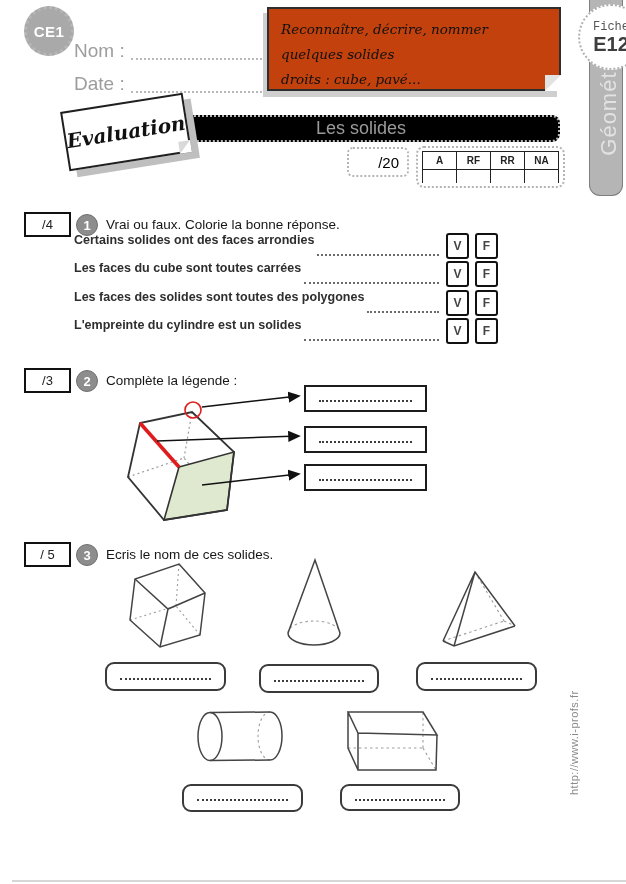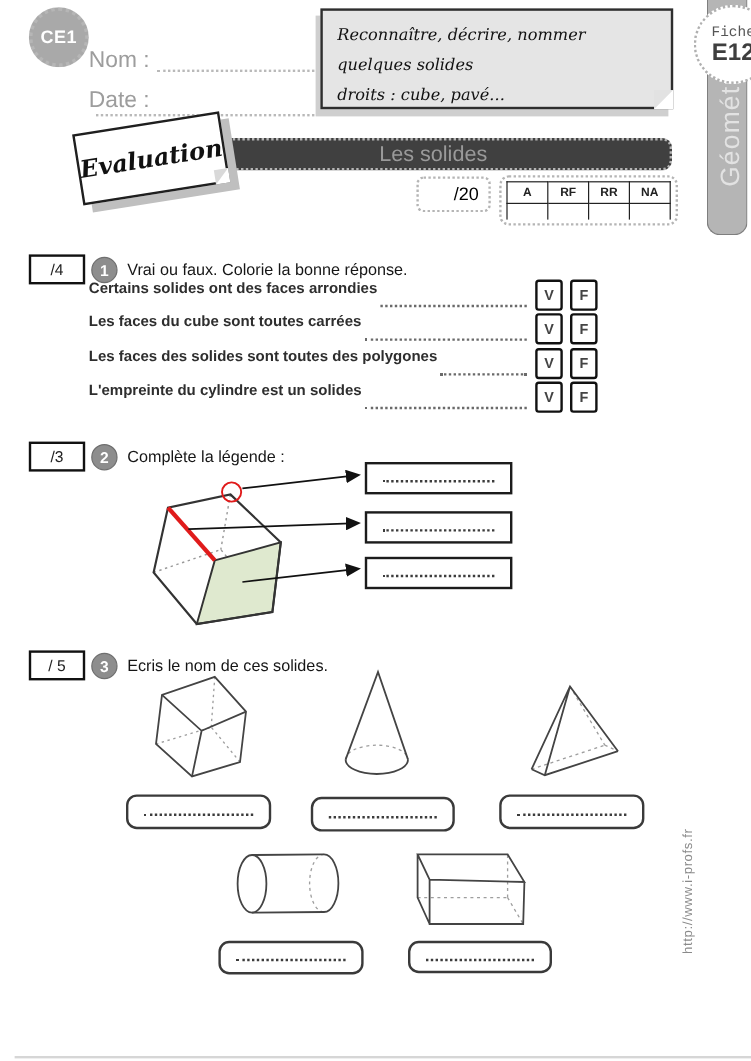--- a/index.html
+++ b/index.html
@@ -7,40 +7,40 @@
         font-family:"Liberation Sans",sans-serif;margin-left:12px;}
   .edge-right{position:absolute;top:0;right:0;width:3px;height:100%;background:#dcdcdc;}
   .edge-bottom{position:absolute;left:0;bottom:2px;width:100%;height:2px;background:#d6d6d6;}
 
   
   .level-badge{position:absolute;left:12px;top:6px;width:44px;height:44px;border-radius:50%;
      background:#a9a9a9;border:3px dotted #b6b6b6;color:#fff;font-weight:bold;font-size:15px;
      display:flex;align-items:center;justify-content:center;letter-spacing:.5px;}
   .id-row{position:absolute;left:62px;display:flex;width:188px;color:#9d9d9d;font-size:19px;}
   .id-row .fill{flex:1;border-bottom:2px dotted #b9b9b9;margin:0 0 2px 6px;}
-  #nom-row{top:40px;} #date-row{top:73px;flex-direction:column;}
-
-  .objective-box{position:absolute;left:255px;top:7px;width:294px;height:84px;background:#e5e5e5;
+  #nom-row{top:40px;} #date-row{top:73px;}
+
+  .objective-box{position:absolute;left:255px;top:7px;width:294px;height:84px;background:#c2410c;
      border:2px solid #2e2e2e;box-shadow:-4px 6px 0 #cfcfcf;padding:8px 12px;box-sizing:border-box;
      font-family:"DejaVu Serif",serif;font-style:italic;font-size:13.5px;color:#111;line-height:25px;}
   .objective-box .fold{position:absolute;right:-2px;bottom:-2px;width:0;height:0;
      border-left:16px solid #e2e2e2;border-bottom:16px solid #fff;}
 
   .side-bar{position:absolute;left:577px;top:0;width:34px;height:196px;background:#b5b5b5;
      border:1px solid #7e7e7e;border-top:none;border-radius:0 0 11px 11px;box-sizing:border-box;
      display:flex;align-items:center;justify-content:flex-end;}
   .side-bar .vtext{writing-mode:vertical-rl;transform:rotate(180deg);color:#e2e2e2;
      font-size:22px;letter-spacing:1px;padding:6px 0 10px 0;}
   .fiche-badge{position:absolute;left:566px;top:4px;width:62px;height:62px;border-radius:50%;
      background:#fff;border:2px dotted #b0b0b0;display:flex;flex-direction:column;align-items:center;
      justify-content:center;z-index:3;}
   .fiche-badge .flabel{font-size:12px;color:#555;line-height:14px;font-family:Liberation Mono, monospace;}
   .fiche-badge .fcode{font-size:20px;font-weight:bold;color:#3e3e3e;line-height:21px;}
 
-  .title-bar{position:absolute;left:150px;top:115px;width:398px;height:27px;background:#404040;
+  .title-bar{position:absolute;left:150px;top:115px;width:398px;height:27px;background:#000000;
      border:2px dotted #b5b5b5;border-radius:8px;display:flex;align-items:center;justify-content:center;
      font-size:18px;color:#9a9a9a;box-sizing:border-box;}
   .eval-note{position:absolute;left:52px;top:102px;width:120px;height:56px;background:#fff;
      border:2px solid #1f1f1f;box-shadow:7px 7px 0 #bfbfbf;transform:rotate(-9deg);z-index:4;
      display:flex;align-items:center;justify-content:center;
      font-family:"DejaVu Serif",serif;font-style:italic;font-weight:bold;font-size:20px;color:#111;}
   .eval-note .fold{position:absolute;right:-2px;bottom:-2px;width:0;height:0;
      border-left:12px solid #d9d9d9;border-bottom:12px solid #fff;}
 
   .score-box{position:absolute;left:335px;top:147px;width:62px;height:30px;border:2px dotted #b5b5b5;

